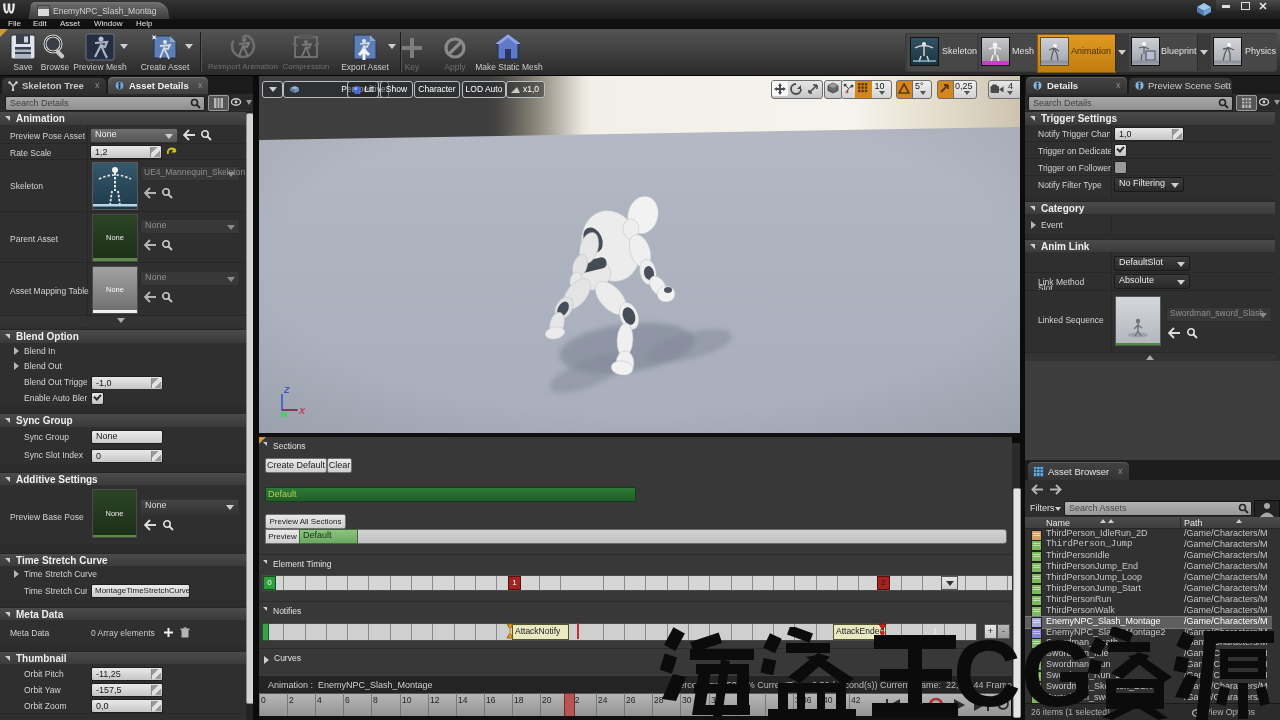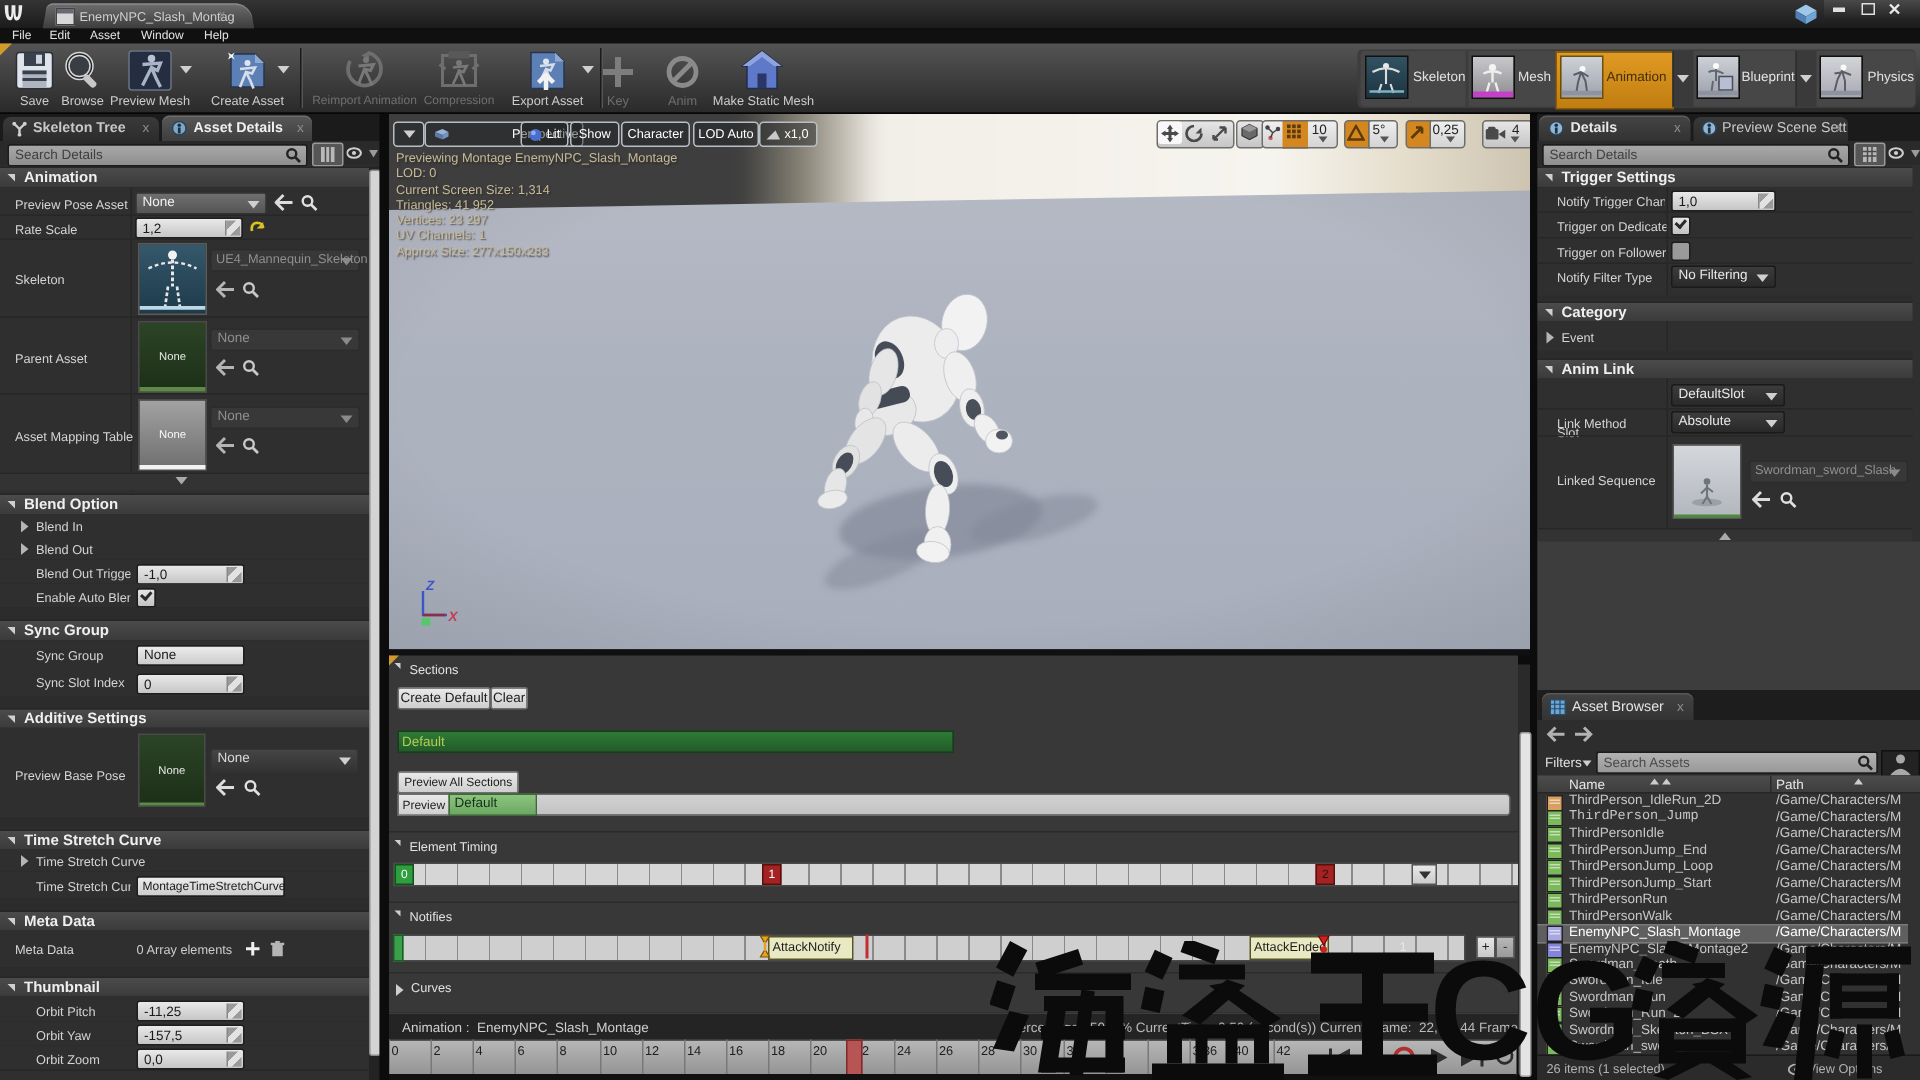--- a/index.html
+++ b/index.html
@@ -158,21 +158,21 @@
           <path d="M10 2 h4 v8 h8 v4 h-8 v8 h-4 v-8 H2 v-4 h8z" fill="#7d7d7d"></path>
         </svg>
       </div>
 <div class="abs" style="left:390px;top:62px;width:44px;text-align:center;color:#6f6f6f;font-size:8.5px;">Key</div>
 <div class="abs" style="left:443px;top:36px;">
         <svg width="24" height="24" viewBox="0 0 24 24">
           <circle cx="12" cy="12" r="9" fill="none" stroke="#8a8a8a" stroke-width="3.2"></circle>
           <path d="M18.5 5.5 L5.5 18.5" stroke="#8a8a8a" stroke-width="3.2"></path>
         </svg>
       </div>
-<div class="abs" style="left:433px;top:62px;width:44px;text-align:center;color:#6f6f6f;font-size:8.5px;">Anim</div>
+<div class="abs" style="left:433px;top:62px;width:44px;text-align:center;color:#6f6f6f;font-size:8.5px;">Apply</div>
 
 <div class="abs" style="left:494px;top:33px;">
         <svg width="28" height="28" viewBox="0 0 28 28">
           <path d="M14 1 L27 11 H24 V26 H4 V11 H1Z" fill="#5d79c8" stroke="#222c4e"></path>
           <path d="M14 1 L27 11 H22 L14 5 L6 11 H1Z" fill="#8fa3de"></path>
           <rect x="11" y="16" width="6" height="10" fill="#2a3766"></rect>
         </svg>
       </div>
 <div class="abs" style="left:466px;top:62px;width:86px;text-align:center;color:#cccccc;font-size:8.5px;">Make Static Mesh</div>
 </div>
@@ -564,22 +564,20 @@
       <ellipse cx="363" cy="292" rx="11" ry="7" fill="#f2f2f2" transform="rotate(8 363 292)"></ellipse>
 
       <ellipse cx="318" cy="218" rx="10" ry="18" fill="#e4e4e4" transform="rotate(38 318 218)"></ellipse>
       <ellipse cx="305" cy="232" rx="8" ry="12" fill="#e2e2e2" transform="rotate(30 305 232)"></ellipse>
       <ellipse cx="304" cy="233" rx="5" ry="8" fill="#474d58" transform="rotate(30 304 233)" stroke="none"></ellipse>
       <ellipse cx="298" cy="248" rx="7" ry="12" fill="#e6e6e6" transform="rotate(15 298 248)"></ellipse>
       <ellipse cx="296" cy="257" rx="10" ry="6" fill="#ebebeb" transform="rotate(-12 296 257)"></ellipse>
     </g>
   </svg>
 
-  <div class="abs" style="left:5px;top:24px;color:#c9ba97;font-size:8.5px;line-height:10.3px;text-shadow:1px 1px 1px rgba(40,40,40,0.7);">
-  Previewing Montage EnemyNPC_Slash_Montage<br>LOD: 0<br>Current Screen Size: 1,314<br>Triangles: 41 952<br>Vertices: 23 297<br>UV Channels: 1<br>Approx Size: 277x150x283</div>
 
   <svg class="abs" style="left:16px;top:308px;" width="50" height="36" viewBox="0 0 50 36">
           <path d="M7 10 V26 H23" stroke="#3c55c8" fill="none" stroke-width="1.6"></path>
           <path d="M7 26 H22" stroke="#8c3040" stroke-width="1.6"></path>
           <text x="9" y="9" fill="#3c55c8" font-size="9" font-weight="bold" font-style="italic">Z</text>
           <text x="24" y="30" fill="#c83c50" font-size="9" font-weight="bold" font-style="italic">X</text>
           <rect x="6" y="28" width="6" height="5" fill="#55c86a"></rect>
         </svg>
 
   <div class="vbtn" style="left:3px;top:5px;width:19px;">

